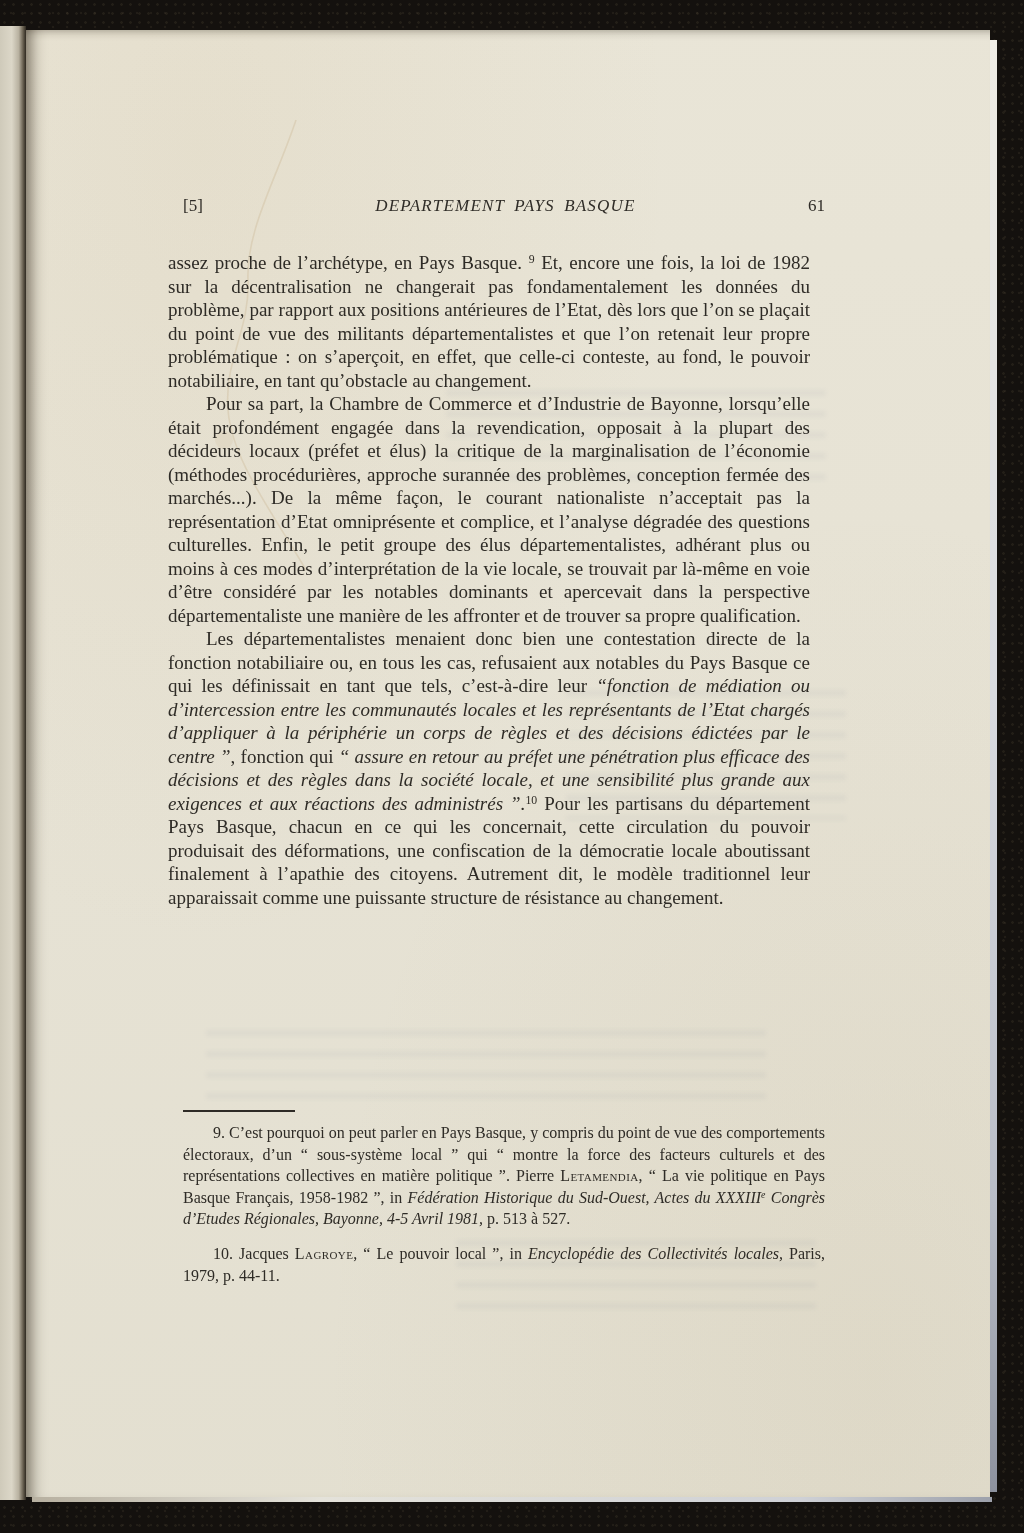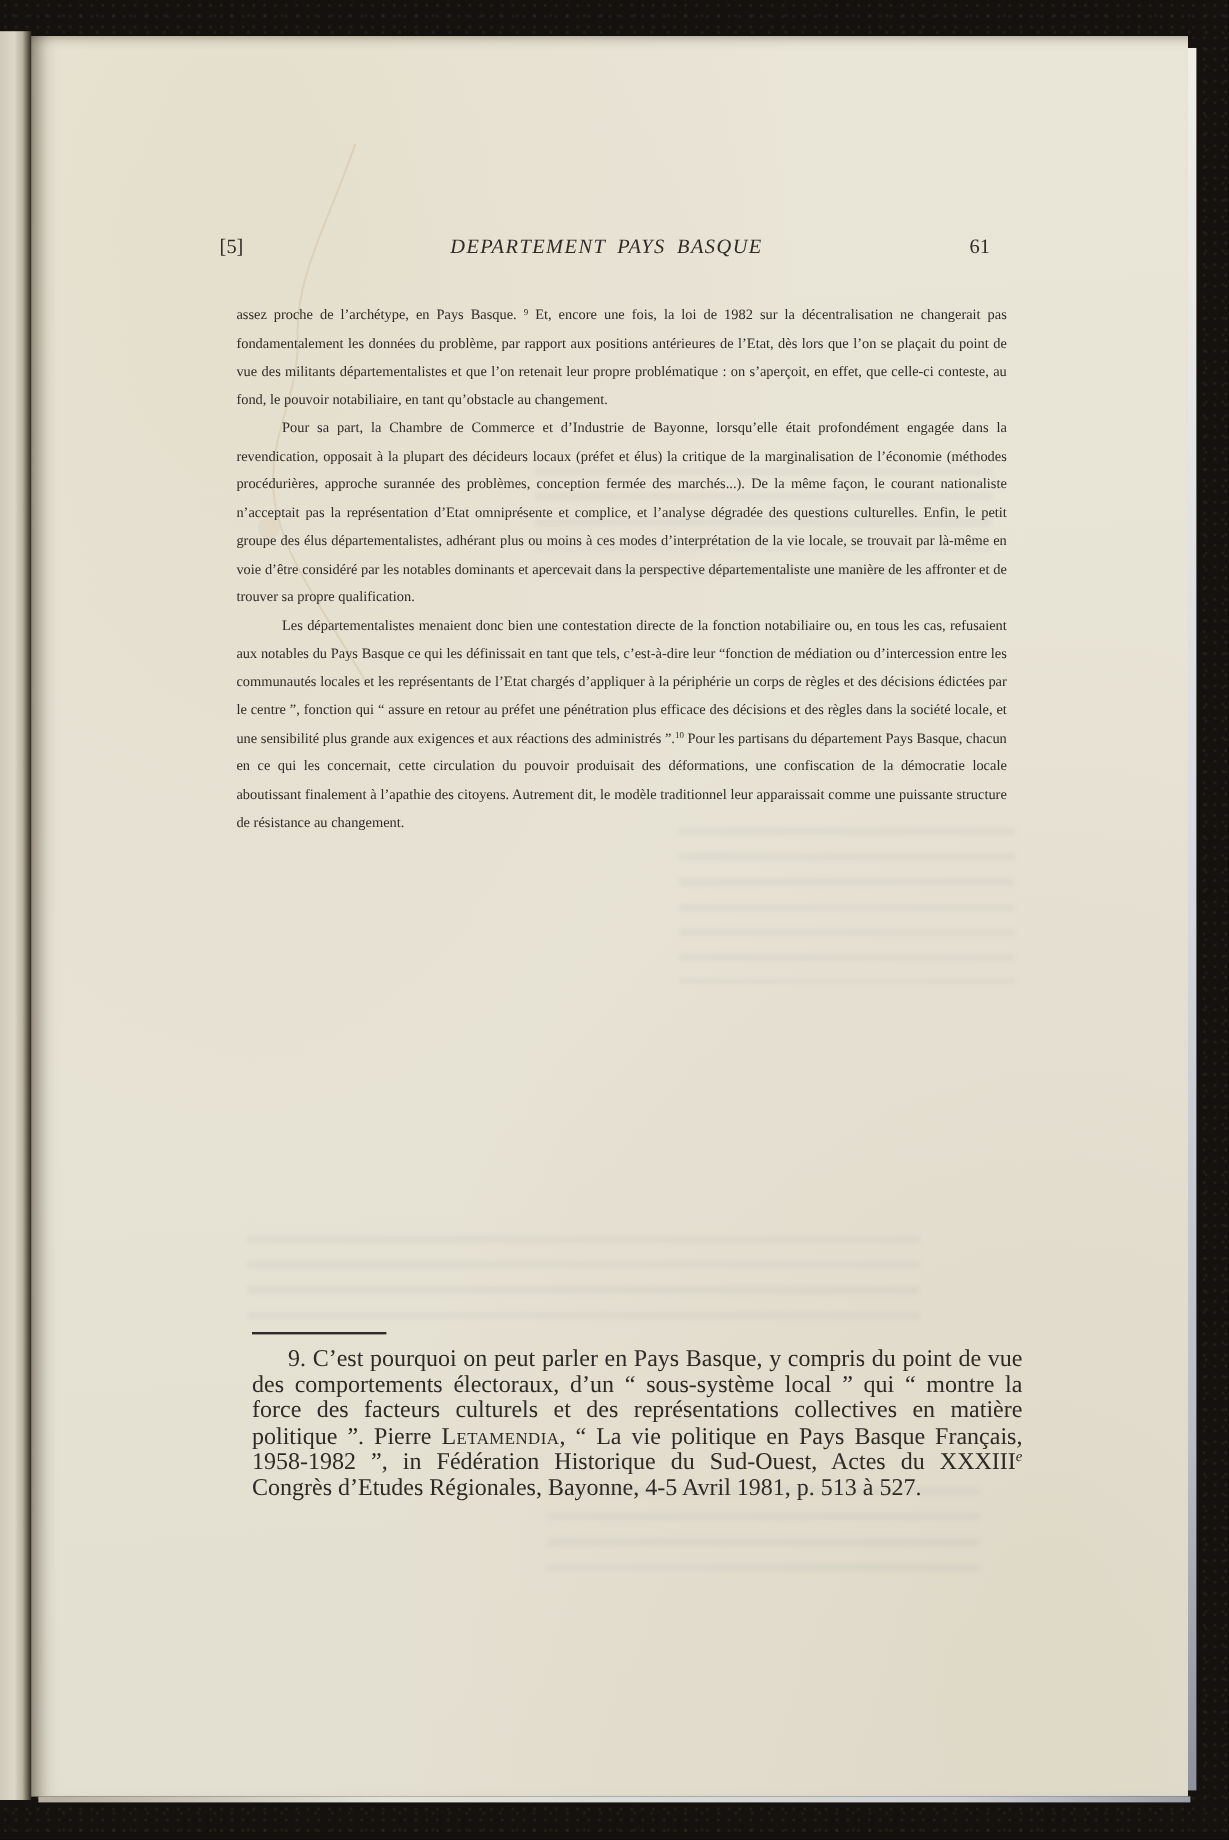--- a/index.html
+++ b/index.html
@@ -44,35 +44,35 @@
     position:absolute;filter:blur(2px);opacity:.06;pointer-events:none;
     background:repeating-linear-gradient(180deg,#5d6b85 0 6px,transparent 6px 21px);
   }
   .running-header{
     position:absolute;top:166px;left:157px;width:642px;
     display:flex;justify-content:space-between;align-items:baseline;
     font-size:17px;color:#2f2c27;
   }
   .running-header .title{letter-spacing:1.2px;word-spacing:4px;font-style:italic;}
   .text-block{
-    position:absolute;top:221px;left:171px;width:642px;
-    font-size:12px;line-height:23.5px;color:#2e2b26;
+    position:absolute;top:221px;left:142px;width:642px;
+    font-size:19px;line-height:23.5px;color:#2e2b26;
     text-align:justify;
   }
   .para{margin:0;text-indent:38px;}
   .para.no-indent{text-indent:0;}
   .para + .para{}
   .footnotes{
     position:absolute;top:1080px;left:157px;width:642px;
-    font-size:20px;line-height:21.6px;color:#2e2b26;text-align:justify;margin-left:27px;
+    font-size:16px;line-height:21.6px;color:#2e2b26;text-align:justify;
   }
   .fn-rule{width:112px;height:2px;background:#2e2b26;margin:0 0 10px 0;}
   .fn{margin:0;text-indent:30px;}
   .fn + .fn{margin-top:13px;}
-  .seg-i{}
+  .seg-i{font-style:italic;}
   .seg-sup{font-size:.62em;vertical-align:.5em;line-height:0;}
   .seg-isup{font-style:italic;font-size:.62em;vertical-align:.55em;line-height:0;}
   .seg-sc{font-variant:small-caps;letter-spacing:.4px;}
 </style>
 </head>
 <body>
 
 <div class="scan">
 
   <div class="prev-edge"></div>
@@ -97,16 +97,17 @@
 
     <main class="text-block">
       <p class="para no-indent"><span class="seg-r">assez proche de l’archétype, en Pays Basque. </span><span class="seg-sup">9</span><span class="seg-r"> Et, encore une fois, la loi de 1982 sur la décentralisation ne changerait pas fondamentalement les données du problème, par rapport aux positions antérieures de l’Etat, dès lors que l’on se plaçait du point de vue des militants départementalistes et que l’on retenait leur propre problématique : on s’aperçoit, en effet, que celle-ci conteste, au fond, le pouvoir notabiliaire, en tant qu’obstacle au changement.</span></p>
       <p class="para"><span class="seg-r">Pour sa part, la Chambre de Commerce et d’Industrie de Bayonne, lorsqu’elle était profondément engagée dans la revendication, opposait à la plupart des décideurs locaux (préfet et élus) la critique de la marginalisation de l’économie (méthodes procédurières, approche surannée des problèmes, conception fermée des marchés...). De la même façon, le courant nationaliste n’acceptait pas la représentation d’Etat omniprésente et complice, et l’analyse dégradée des questions culturelles. Enfin, le petit groupe des élus départementalistes, adhérant plus ou moins à ces modes d’interprétation de la vie locale, se trouvait par là-même en voie d’être considéré par les notables dominants et apercevait dans la perspective départementaliste une manière de les affronter et de trouver sa propre qualification.</span></p>
       <p class="para"><span class="seg-r">Les départementalistes menaient donc bien une contestation directe de la fonction notabiliaire ou, en tous les cas, refusaient aux notables du Pays Basque ce qui les définissait en tant que tels, c’est-à-dire leur </span><span class="seg-i">“fonction de médiation ou d’intercession entre les communautés locales et les représentants de l’Etat chargés d’appliquer à la périphérie un corps de règles et des décisions édictées par le centre ”</span><span class="seg-r">, fonction qui </span><span class="seg-i">“ assure en retour au préfet une pénétration plus efficace des décisions et des règles dans la société locale, et une sensibilité plus grande aux exigences et aux réactions des administrés ”.</span><span class="seg-sup">10</span><span class="seg-r"> Pour les partisans du département Pays Basque, chacun en ce qui les concernait, cette circulation du pouvoir produisait des déformations, une confiscation de la démocratie locale aboutissant finalement à l’apathie des citoyens. Autrement dit, le modèle traditionnel leur apparaissait comme une puissante structure de résistance au changement.</span></p>
     </main>
 
     <footer class="footnotes">
       <div class="fn-rule"></div>
       <p class="fn"><span class="seg-r">9. C’est pourquoi on peut parler en Pays Basque, y compris du point de vue des comportements électoraux, d’un “ sous-système local ” qui “ montre la force des facteurs culturels et des représentations collectives en matière politique ”. Pierre </span><span class="seg-sc">Letamendia</span><span class="seg-r">, “ La vie politique en Pays Basque Français, 1958-1982 ”, in </span><span class="seg-i">Fédération Historique du Sud-Ouest, Actes du XXXIII</span><span class="seg-isup">e</span><span class="seg-i"> Congrès d’Etudes Régionales, Bayonne, 4-5 Avril 1981,</span><span class="seg-r"> p. 513 à 527.</span></p>
+      <p class="fn"><span class="seg-r">10. Jacques </span><span class="seg-sc">Lagroye</span><span class="seg-r">, “ Le pouvoir local ”, in </span><span class="seg-i">Encyclopédie des Collectivités locales,</span><span class="seg-r"> Paris, 1979, p. 44-11.</span></p>
     </footer>
 
   </div>
 </div>
 
 </body></html>

